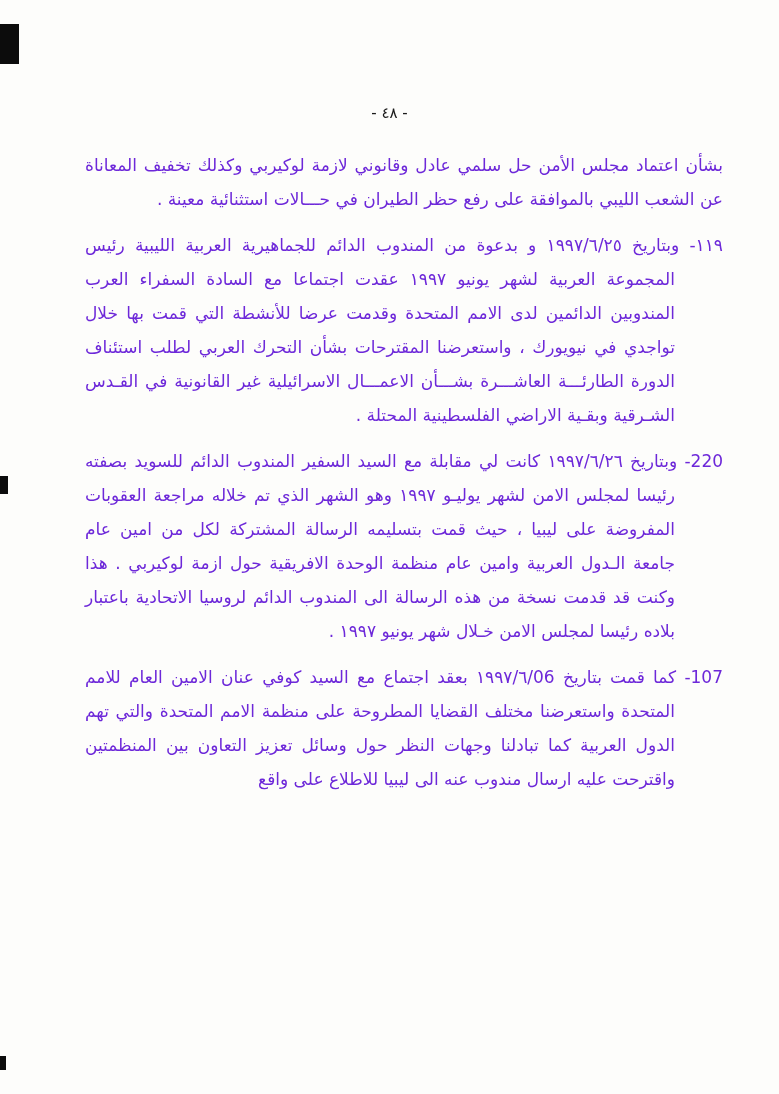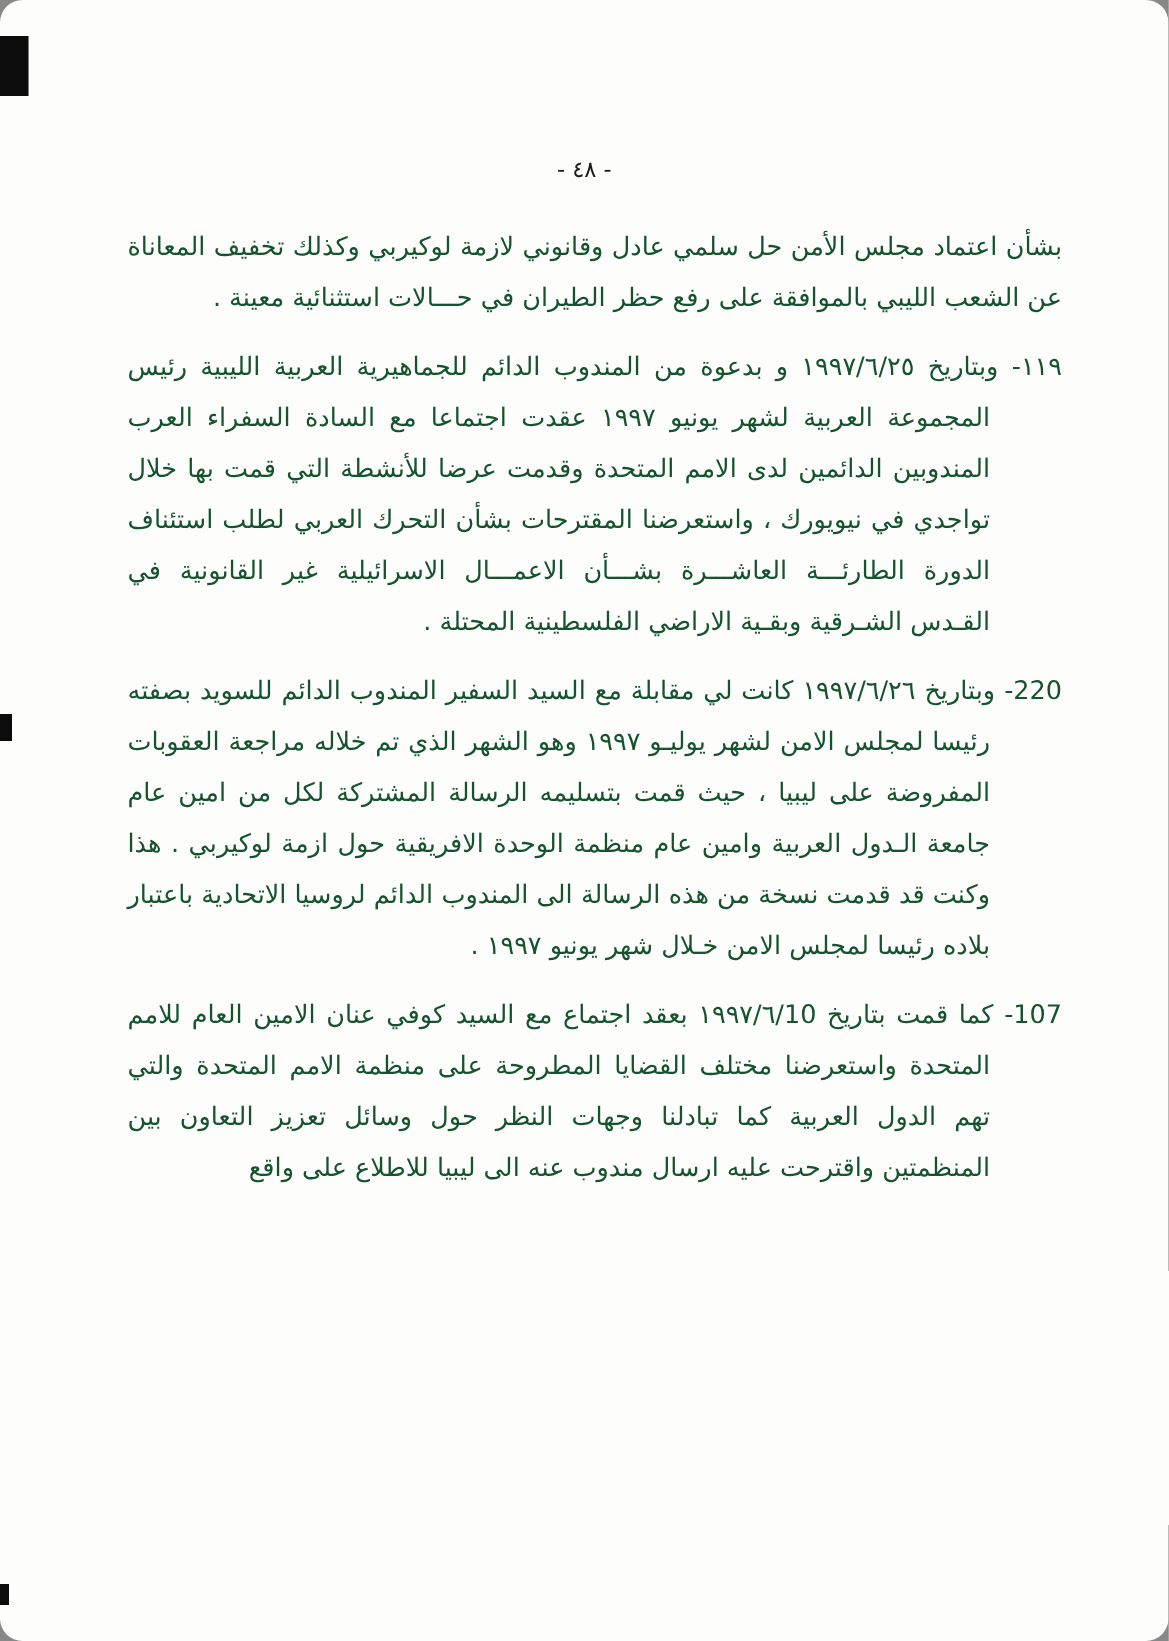--- a/index.html
+++ b/index.html
@@ -9,21 +9,20 @@
   }
   .page {
     position: relative;
     width: 779px;
     height: 1094px;
     margin: 0 auto;
     background: #fdfdfb;
     overflow: hidden;
     font-family: "DejaVu Sans", sans-serif;
     color: #161616;
-    border-radius: 15px;
   }
   
   .scan-mark {
     position: absolute;
     background: #0c0c0c;
   }
   .mark-1 { left: 0; top: 24px;  width: 19px; height: 40px; }
   .mark-2 { left: 0; top: 476px; width: 8px;  height: 18px; }
   .mark-3 { left: 0; top: 1056px; width: 6px; height: 14px; }
 
@@ -34,27 +33,27 @@
     right: 0;
     text-align: center;
     font-size: 15px;
     letter-spacing: 1px;
     color: #1a1a1a;
   }
 
   .body-text {
     position: absolute;
     top: 148px;
-    right: 71px;
+    right: 56px;
     left: 85px;
     direction: rtl;
     text-align: justify;
     font-size: 17px;
     line-height: 34px;
-    color: #14532d;
+    color: #6d28d9;
   }
   .para {
     margin: 0 0 12px 0;
   }
   .para.numbered {
     padding-right: 48px;
     text-indent: -48px;
   }
   .para .num {
     letter-spacing: 0.5px;
@@ -83,17 +82,17 @@
       <span>وبتاريخ ١٩٩٧/٦/٢٥ و بدعوة من المندوب الدائم للجماهيرية العربية الليبية رئيس المجموعة العربية لشهر يونيو ١٩٩٧ عقدت اجتماعا مع السادة السفراء العرب المندوبين الدائمين لدى الامم المتحدة وقدمت عرضا للأنشطة التي قمت بها خلال تواجدي في نيويورك ، واستعرضنا المقترحات بشأن التحرك العربي لطلب استئناف الدورة الطارئـــة العاشـــرة بشـــأن الاعمـــال الاسرائيلية غير القانونية في القـدس الشـرقية وبقـية الاراضي الفلسطينية المحتلة .</span>
     </p>
 
     <p class="para numbered">
       <span class="num">220-</span>
       <span>وبتاريخ ١٩٩٧/٦/٢٦ كانت لي مقابلة مع السيد السفير المندوب الدائم للسويد بصفته رئيسا لمجلس الامن لشهر يوليـو ١٩٩٧ وهو الشهر الذي تم خلاله مراجعة العقوبات المفروضة على ليبيا ، حيث قمت بتسليمه الرسالة المشتركة لكل من امين عام جامعة الـدول العربية وامين عام منظمة الوحدة الافريقية حول ازمة لوكيربي . هذا وكنت قد قدمت نسخة من هذه الرسالة الى المندوب الدائم لروسيا الاتحادية باعتبار بلاده رئيسا لمجلس الامن خـلال شهر يونيو ١٩٩٧ .</span>
     </p>
 
     <p class="para numbered">
       <span class="num">107-</span>
-      <span>كما قمت بتاريخ ١٩٩٧/٦/10 بعقد اجتماع مع السيد كوفي عنان الامين العام للامم المتحدة واستعرضنا مختلف القضايا المطروحة على منظمة الامم المتحدة والتي تهم الدول العربية كما تبادلنا وجهات النظر حول وسائل تعزيز التعاون بين المنظمتين واقترحت عليه ارسال مندوب عنه الى ليبيا للاطلاع على واقع</span>
+      <span>كما قمت بتاريخ ١٩٩٧/٦/06 بعقد اجتماع مع السيد كوفي عنان الامين العام للامم المتحدة واستعرضنا مختلف القضايا المطروحة على منظمة الامم المتحدة والتي تهم الدول العربية كما تبادلنا وجهات النظر حول وسائل تعزيز التعاون بين المنظمتين واقترحت عليه ارسال مندوب عنه الى ليبيا للاطلاع على واقع</span>
     </p>
 
   </div>
 </div>
 
 </body></html>

